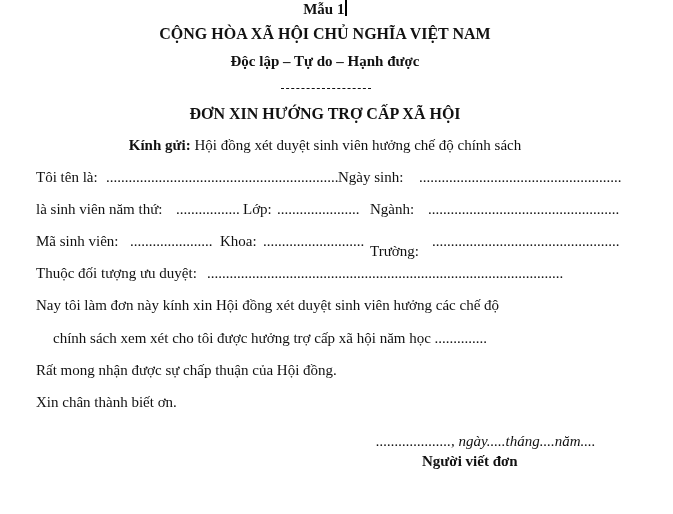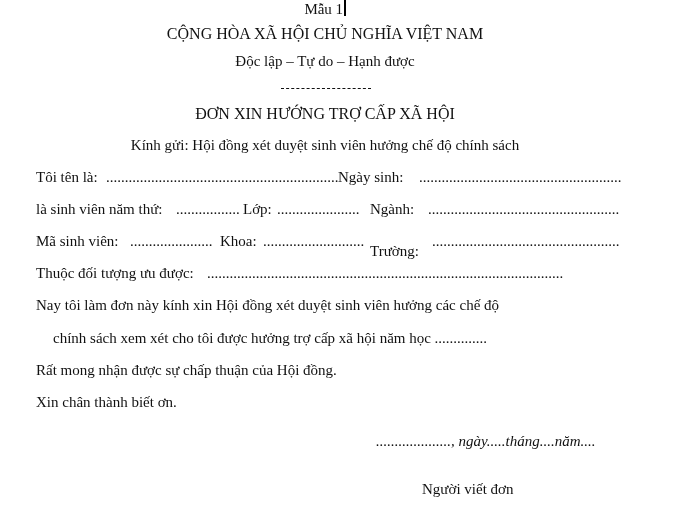--- a/index.html
+++ b/index.html
@@ -1,20 +1,20 @@
 <!DOCTYPE html>
 <html><head>
 <meta charset="utf-8">
 <style>
   html, body { margin:0; padding:0; background:#ffffff; }
   body { width:673px; height:514px; position:relative; overflow:hidden;
          font-family:"Liberation Serif", "DejaVu Serif", serif; color:#111; }
   .line { position:absolute; white-space:nowrap; font-size:15px; line-height:18px; }
   .center { left:0; width:650px; text-align:center; }
-  .bold { font-weight:normal; }
+  .bold { font-weight:bold; }
   .italic { font-style:italic; }
   .caret { display:inline-block; width:1.5px; height:16px; background:#000; vertical-align:-2px; margin-left:1px; }
   .dash-rule { position:absolute; left:281px; top:88px; width:90px; height:0; border-top:1px dashed #111; }
 </style>
 </head>
 <body>
 
 <div>
 
   <div class="line center bold" style="top:0px;">
@@ -45,24 +45,24 @@
   <div class="line" style="top:200px; left:370px;">Ngành:</div>
   <div class="line" style="top:200px; left:428px;">...................................................</div>
 
   <div class="line" style="top:232px; left:36px;">Mã sinh viên:</div>
   <div class="line" style="top:232px; left:130px;">......................</div>
   <div class="line" style="top:232px; left:220px;">Khoa:</div>
   <div class="line" style="top:232px; left:263px;">...........................</div>
   <div class="line" style="top:232px; left:370px;margin-top:10px;">Trường:</div>
   <div class="line" style="top:232px; left:432px;">..................................................</div>
 
-  <div class="line" style="top:264px; left:36px;">Thuộc đối tượng ưu được:</div>
+  <div class="line" style="top:264px; left:36px;">Thuộc đối tượng ưu duyệt:</div>
   <div class="line" style="top:264px; left:207px;">...............................................................................................</div>
 
   <div class="line" style="top:296px; left:36px;">Nay tôi làm đơn này kính xin Hội đồng xét duyệt sinh viên hưởng các chế độ</div>
   <div class="line" style="top:329px; left:36px;margin-left:17px;">chính sách xem xét cho tôi được hưởng trợ cấp xã hội năm học ..............</div>
   <div class="line" style="top:361px; left:36px;">Rất mong nhận được sự chấp thuận của Hội đồng.</div>
   <div class="line" style="top:393px; left:36px;">Xin chân thành biết ơn.</div>
 
   <div class="line italic" style="top:432px; left:376px;">...................., ngày.....tháng....năm....</div>
-  <div class="line bold" style="top:480px; left:422px;">Người viết đơn</div>
+  <div class="line bold" style="top:452px; left:422px;">Người viết đơn</div>
 
 </div>
 
 </body></html>

